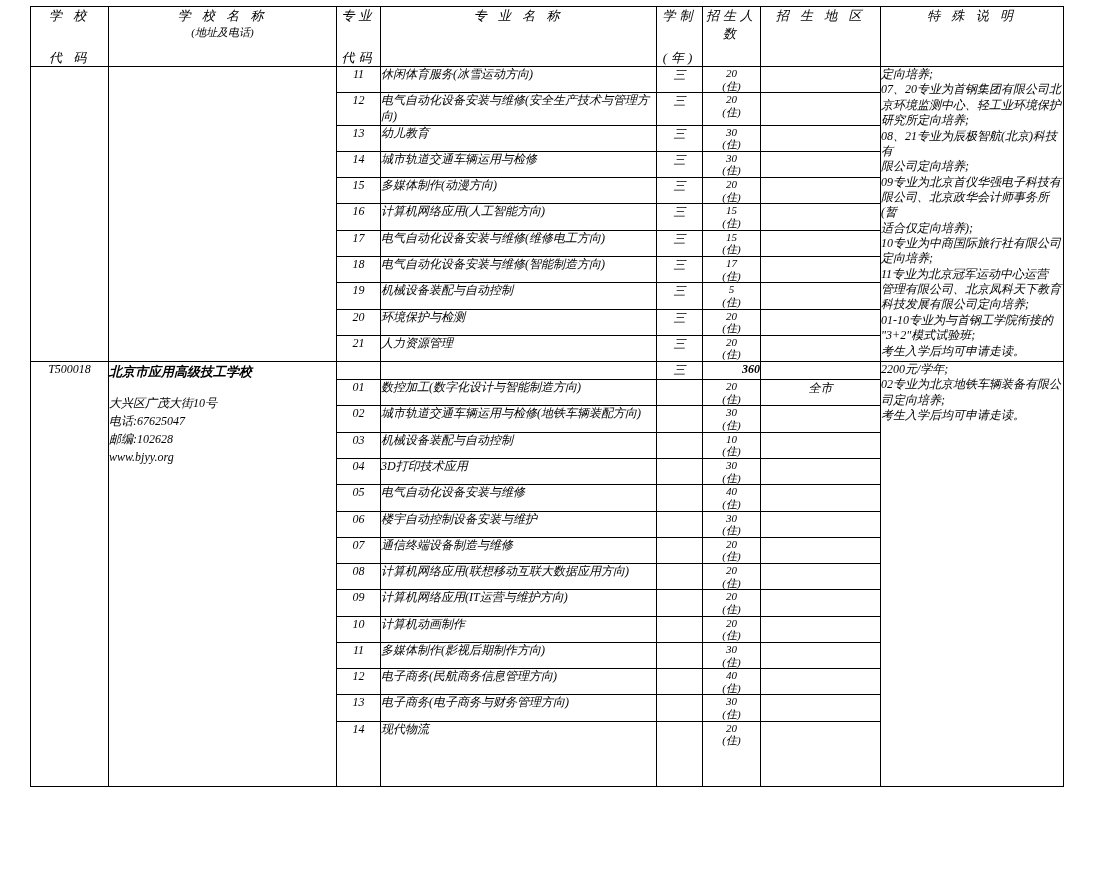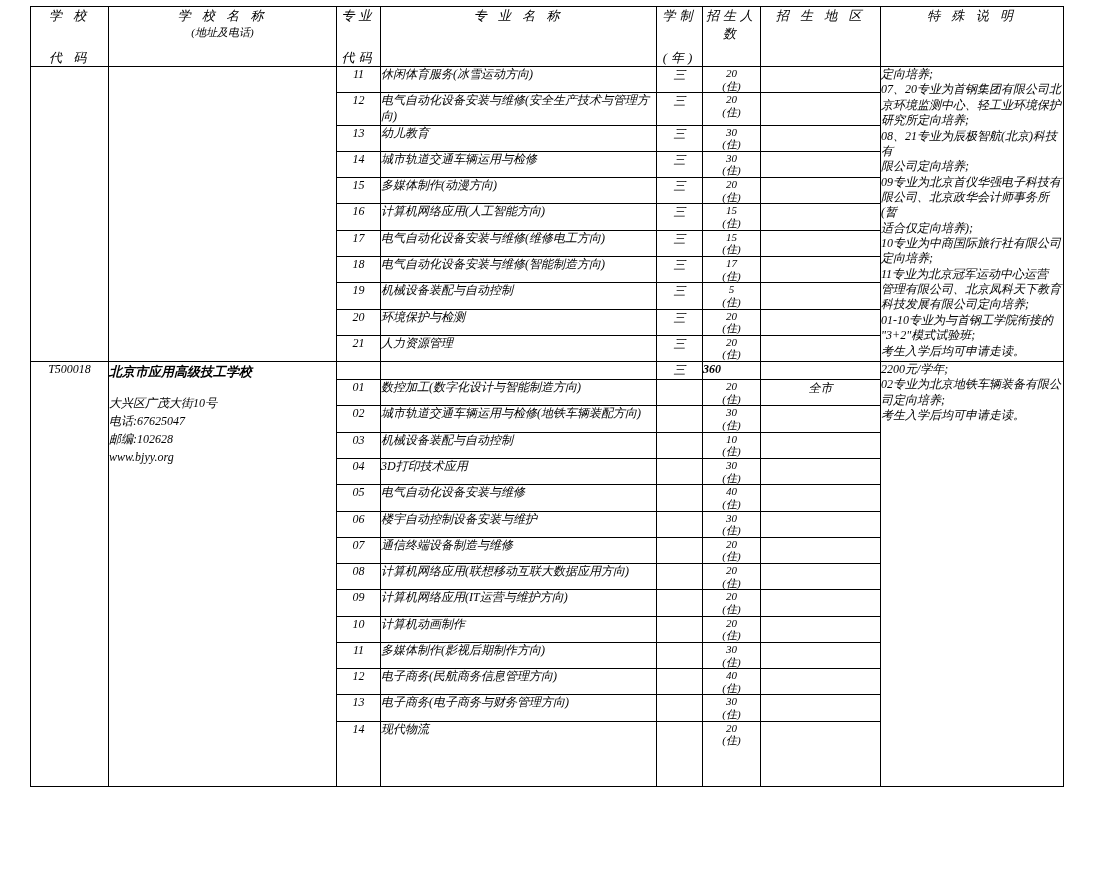--- a/index.html
+++ b/index.html
@@ -104,21 +104,21 @@
   }
   td.schoolname .line { display: block; }
   td.remark {
     font-size: 12px;
     padding: 4px 3px 4px 4px;
     line-height: 1.28;
     vertical-align: top;
   }
   td.remark .rline { display: block; }
   td.total-quota {
-    text-align: left;
+    text-align: right;
     vertical-align: top;
     font-size: 12px;
     font-weight: bold;
     padding-top: 6px;
   }
   td.total-years {
     text-align: center;
     vertical-align: top;
     font-size: 12px;
     padding-top: 6px;

